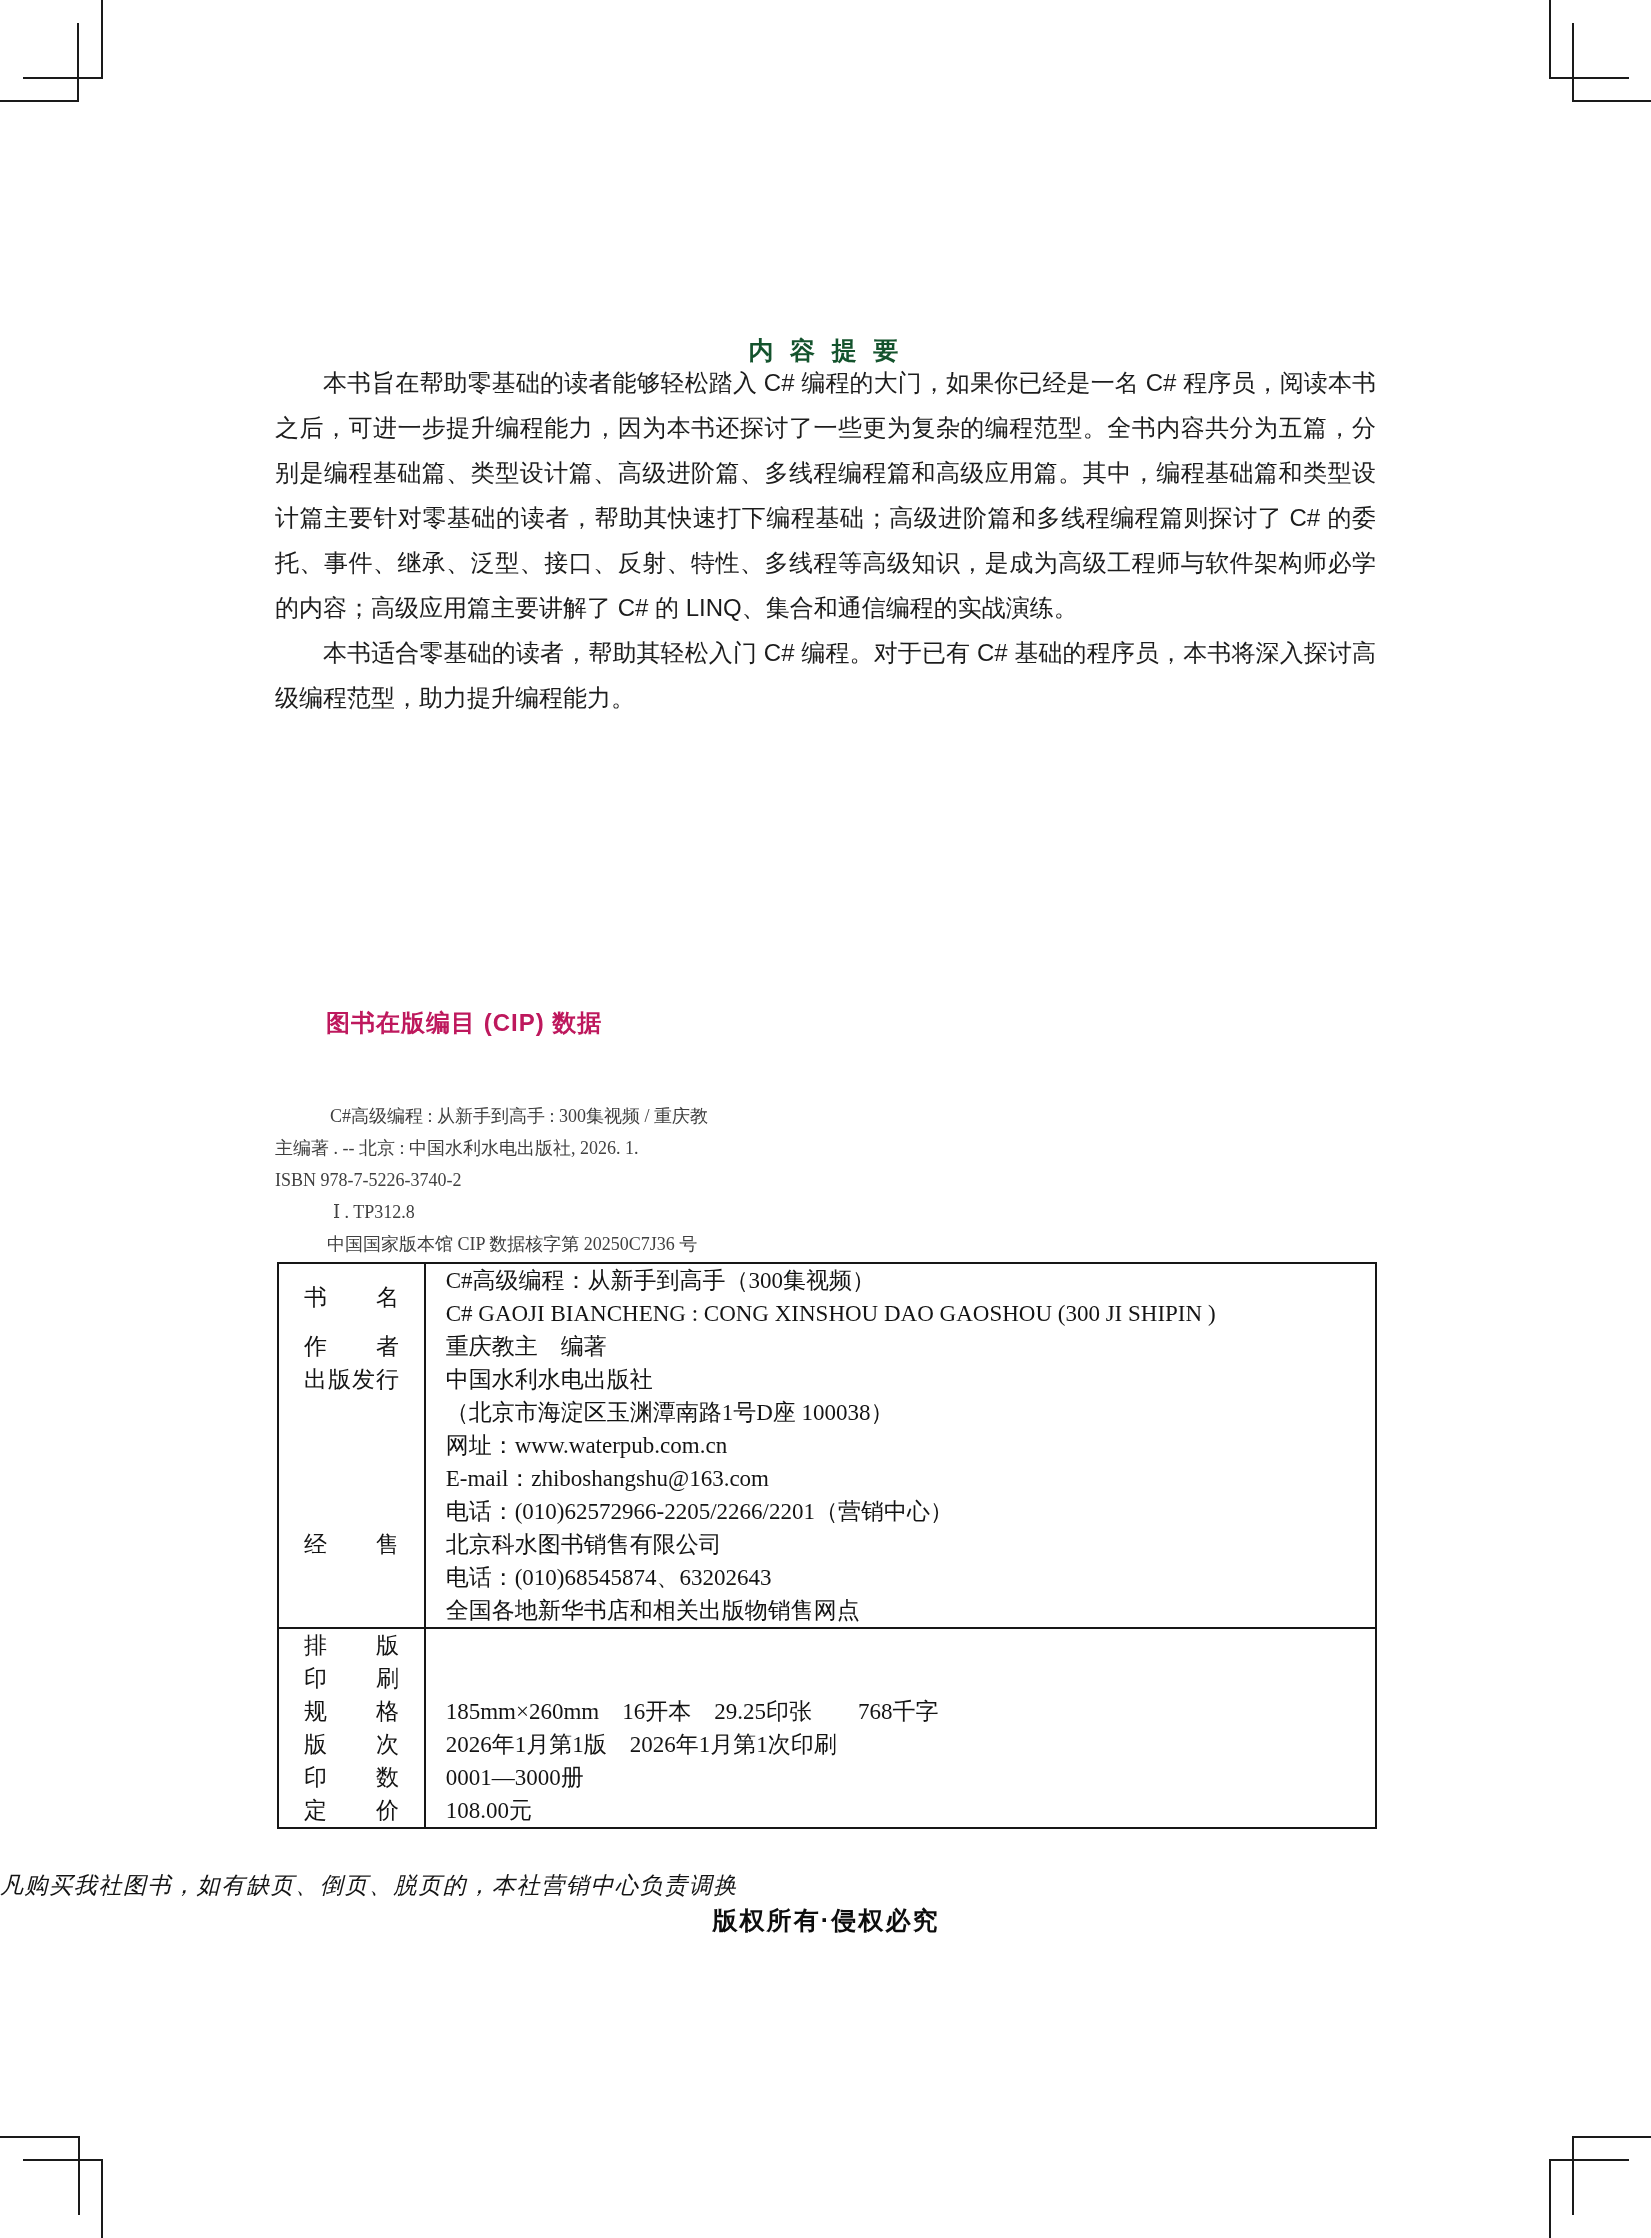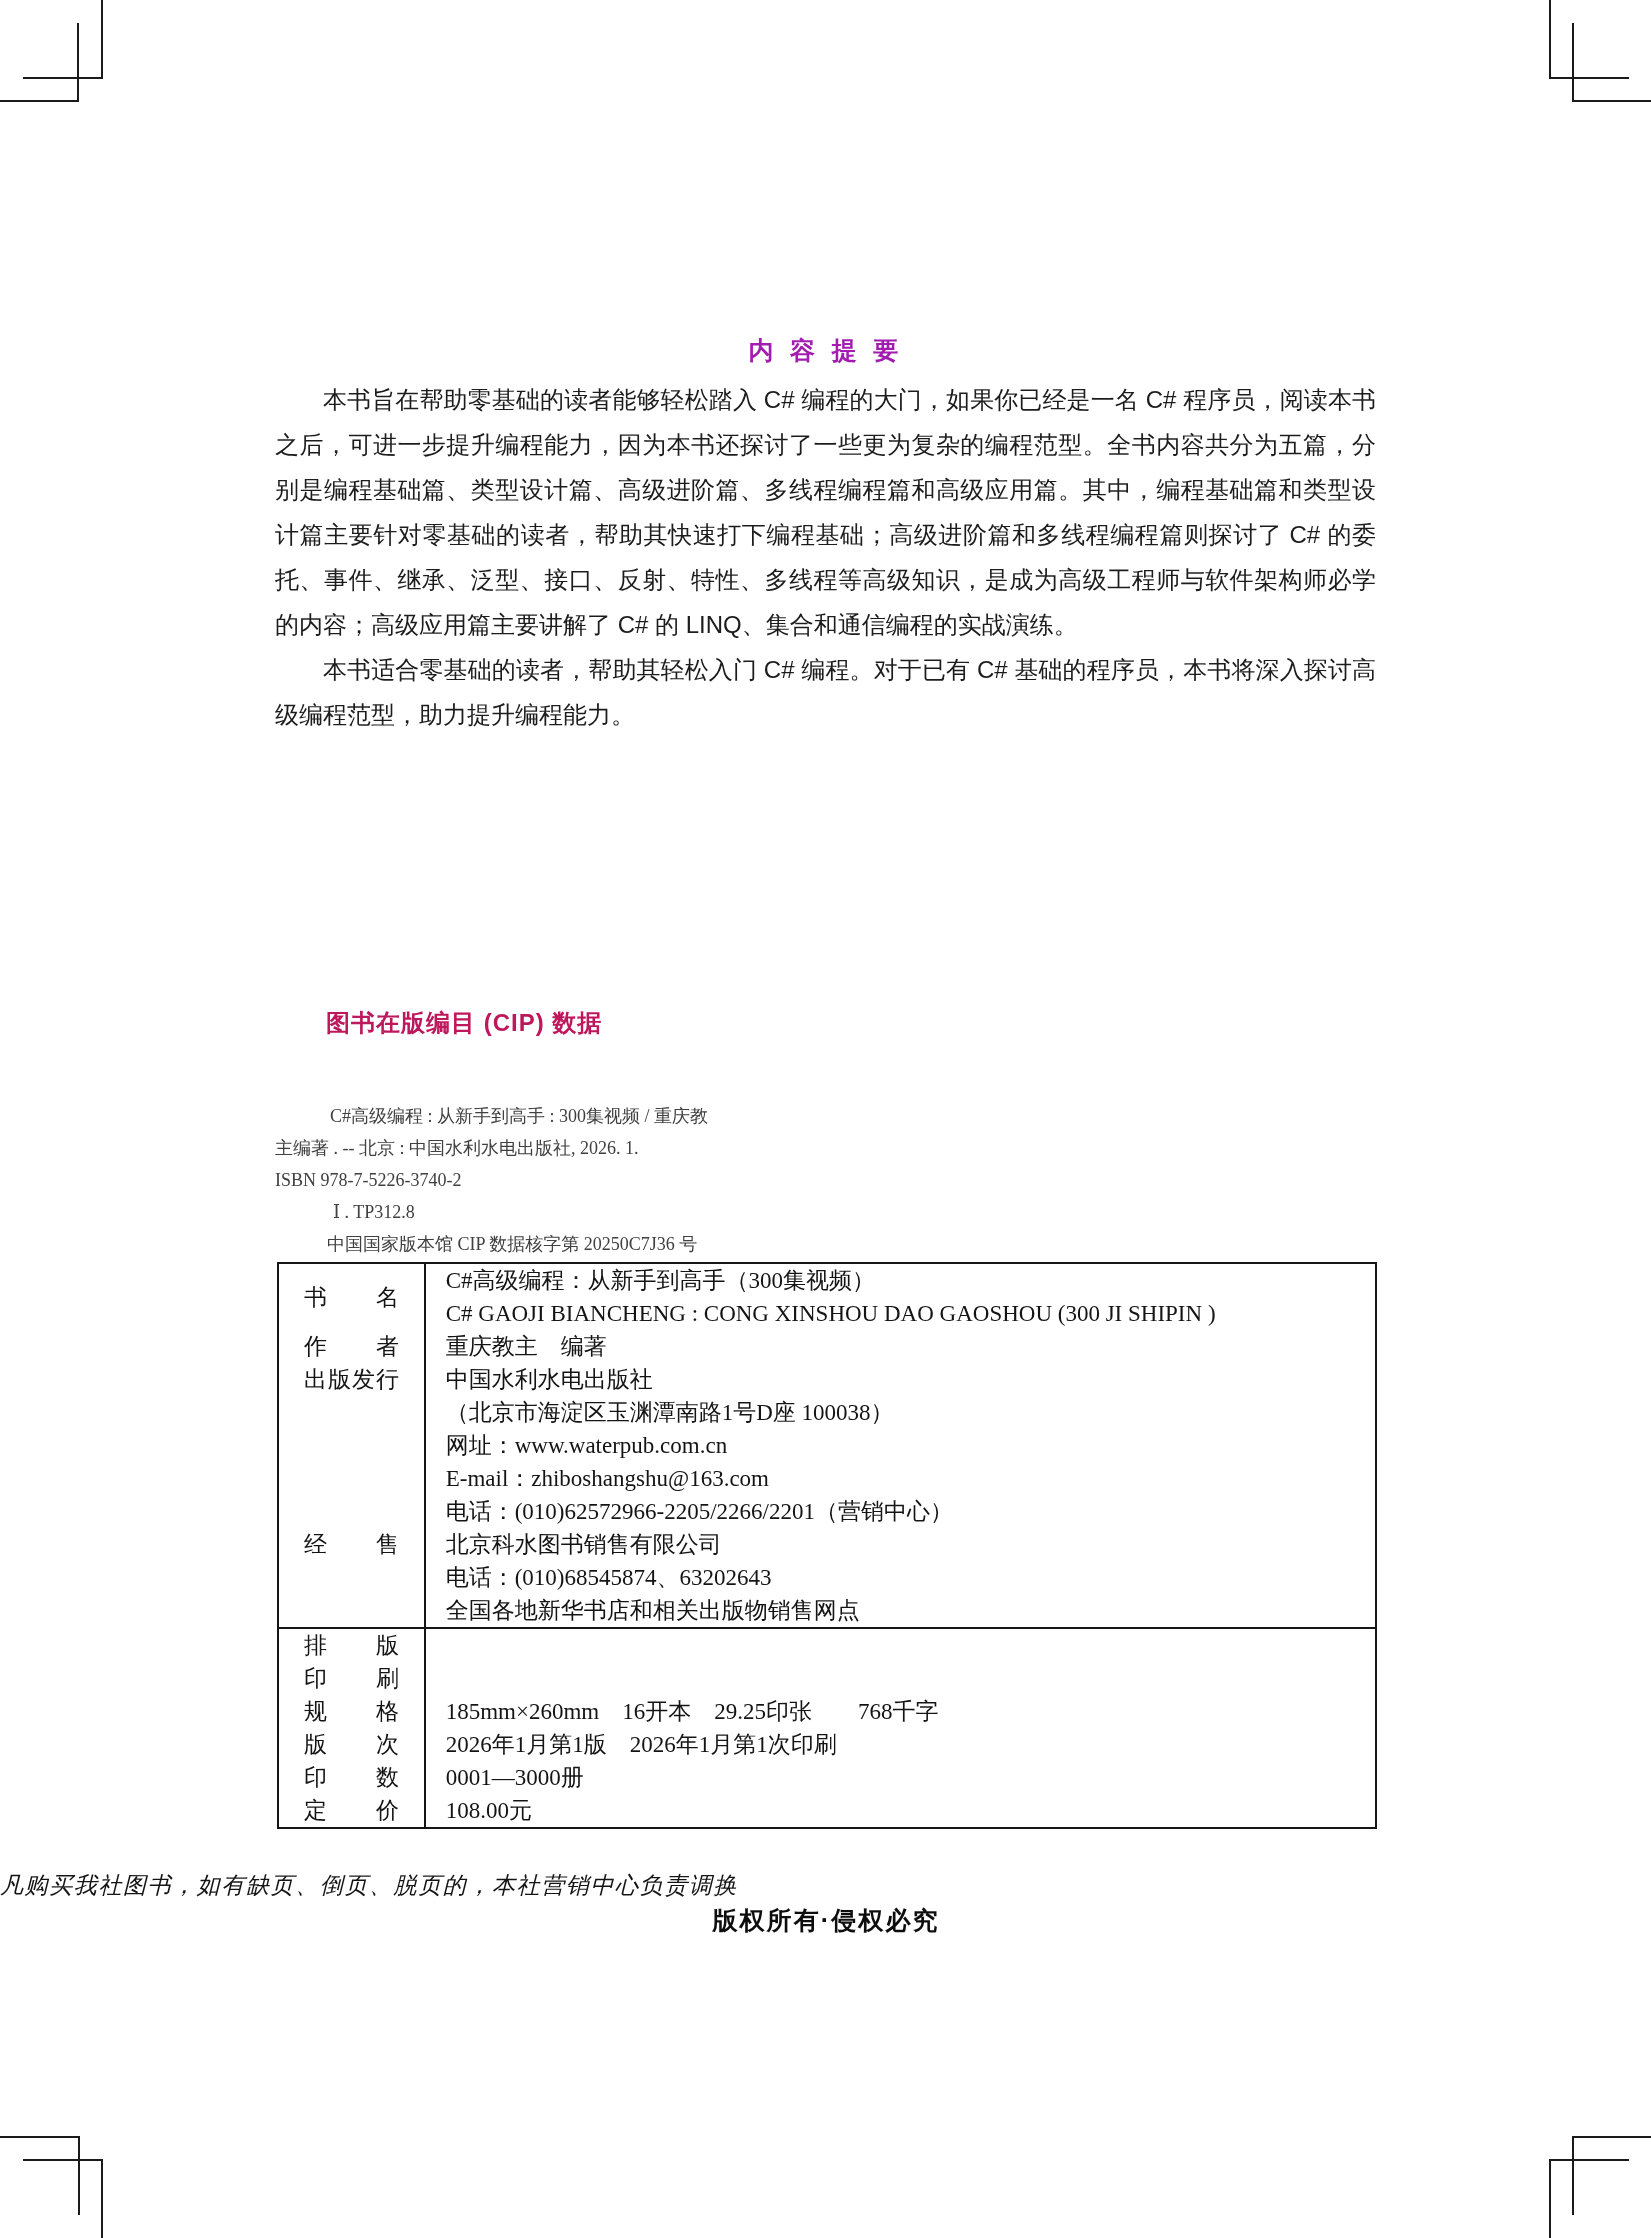--- a/index.html
+++ b/index.html
@@ -12,24 +12,24 @@
     overflow:hidden;
   }
   
   .mark{position:absolute;background:#1a1a1a;}
   
   .page-title{
     position:absolute;top:334px;left:0;width:100%;
     text-align:center;
     font-family:"Liberation Serif","DejaVu Serif",serif;
     font-weight:bold;font-size:25px;letter-spacing:5.2px;
-    color:#a21caf;
+    color:#14532d;
   }
   .summary{
-    position:absolute;left:275px;top:377px;width:1101px;
+    position:absolute;left:275px;top:360px;width:1101px;
     font-size:24px;line-height:45px;
     text-align:justify;color:#1c1c1c;
     font-weight:400;
   }
   .summary p{margin:0;text-indent:2em;}
   
   .cip-heading{
     position:absolute;left:326px;top:1007px;
     font-size:24px;font-weight:bold;letter-spacing:1px;color:#be185d;
   }

